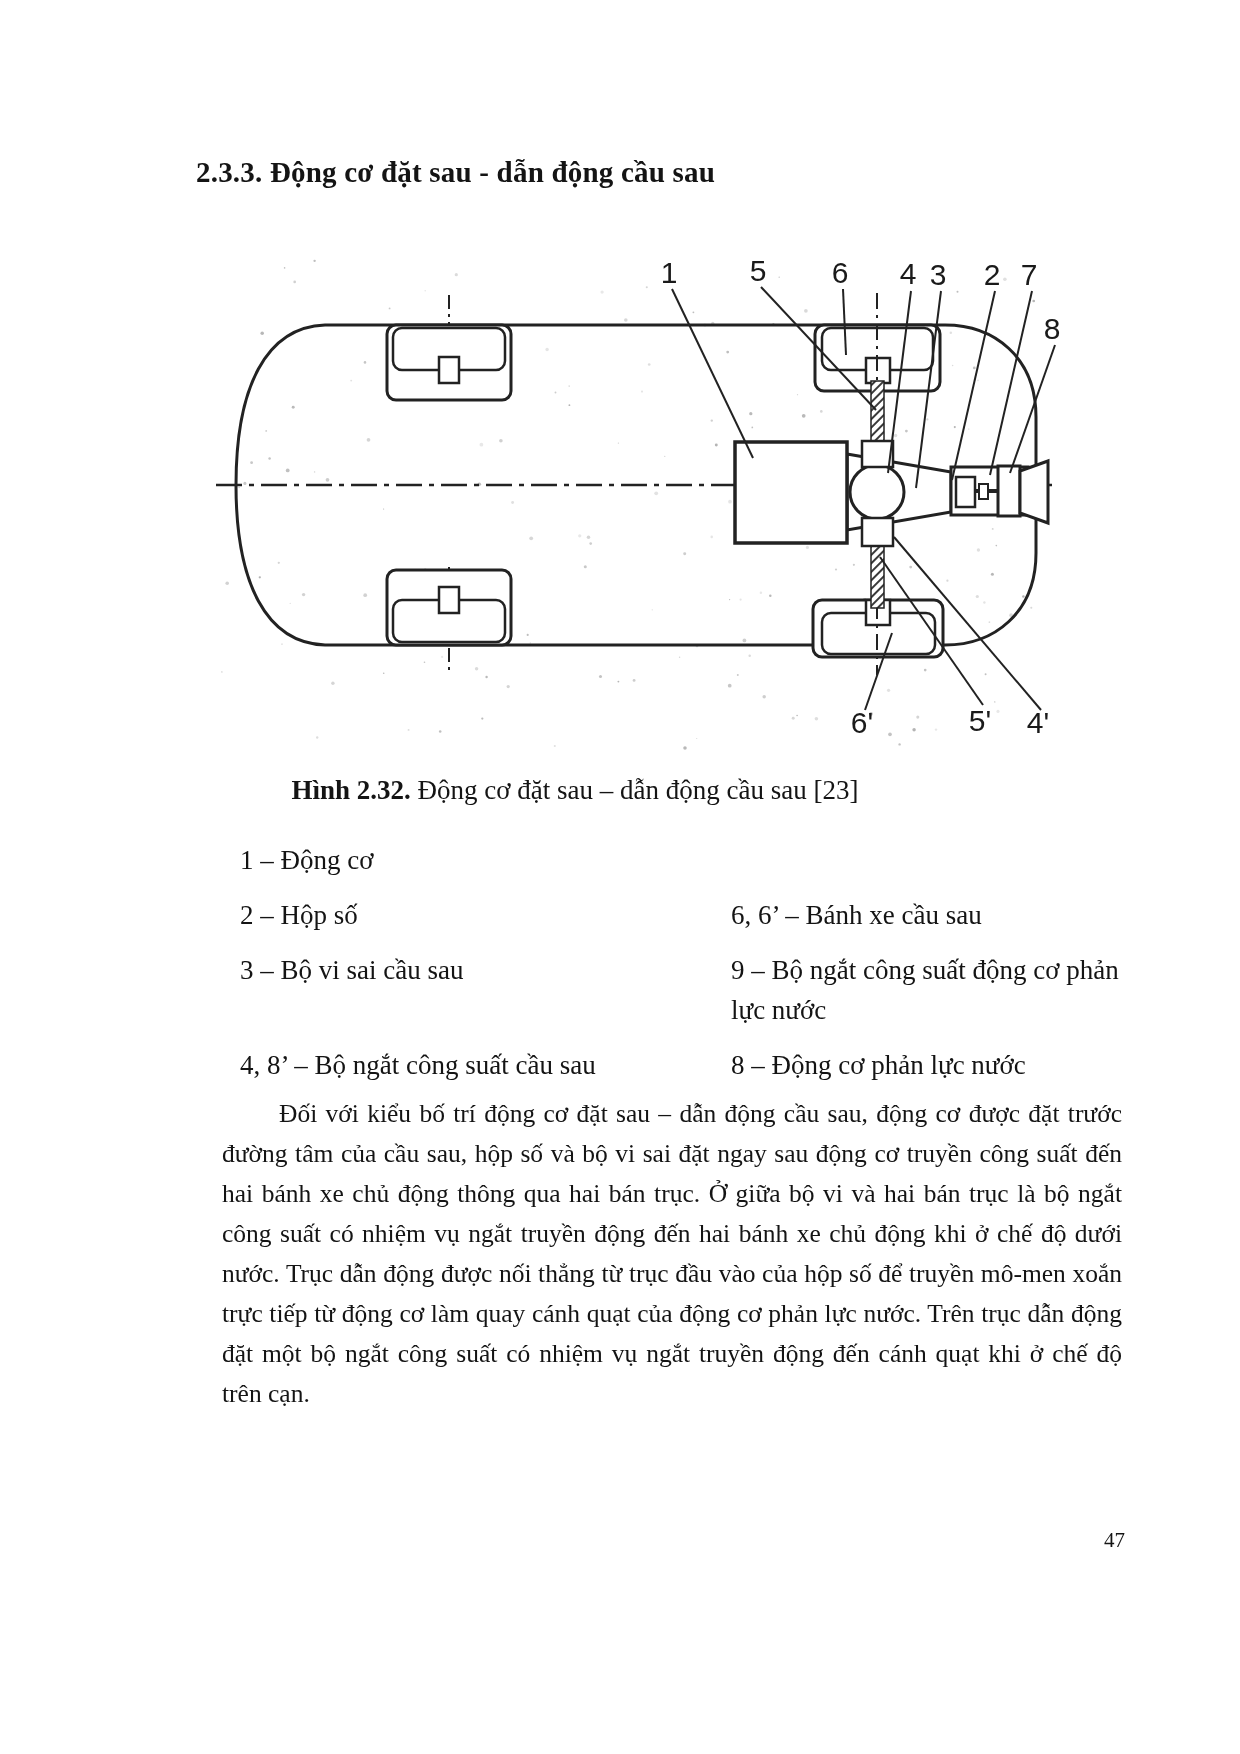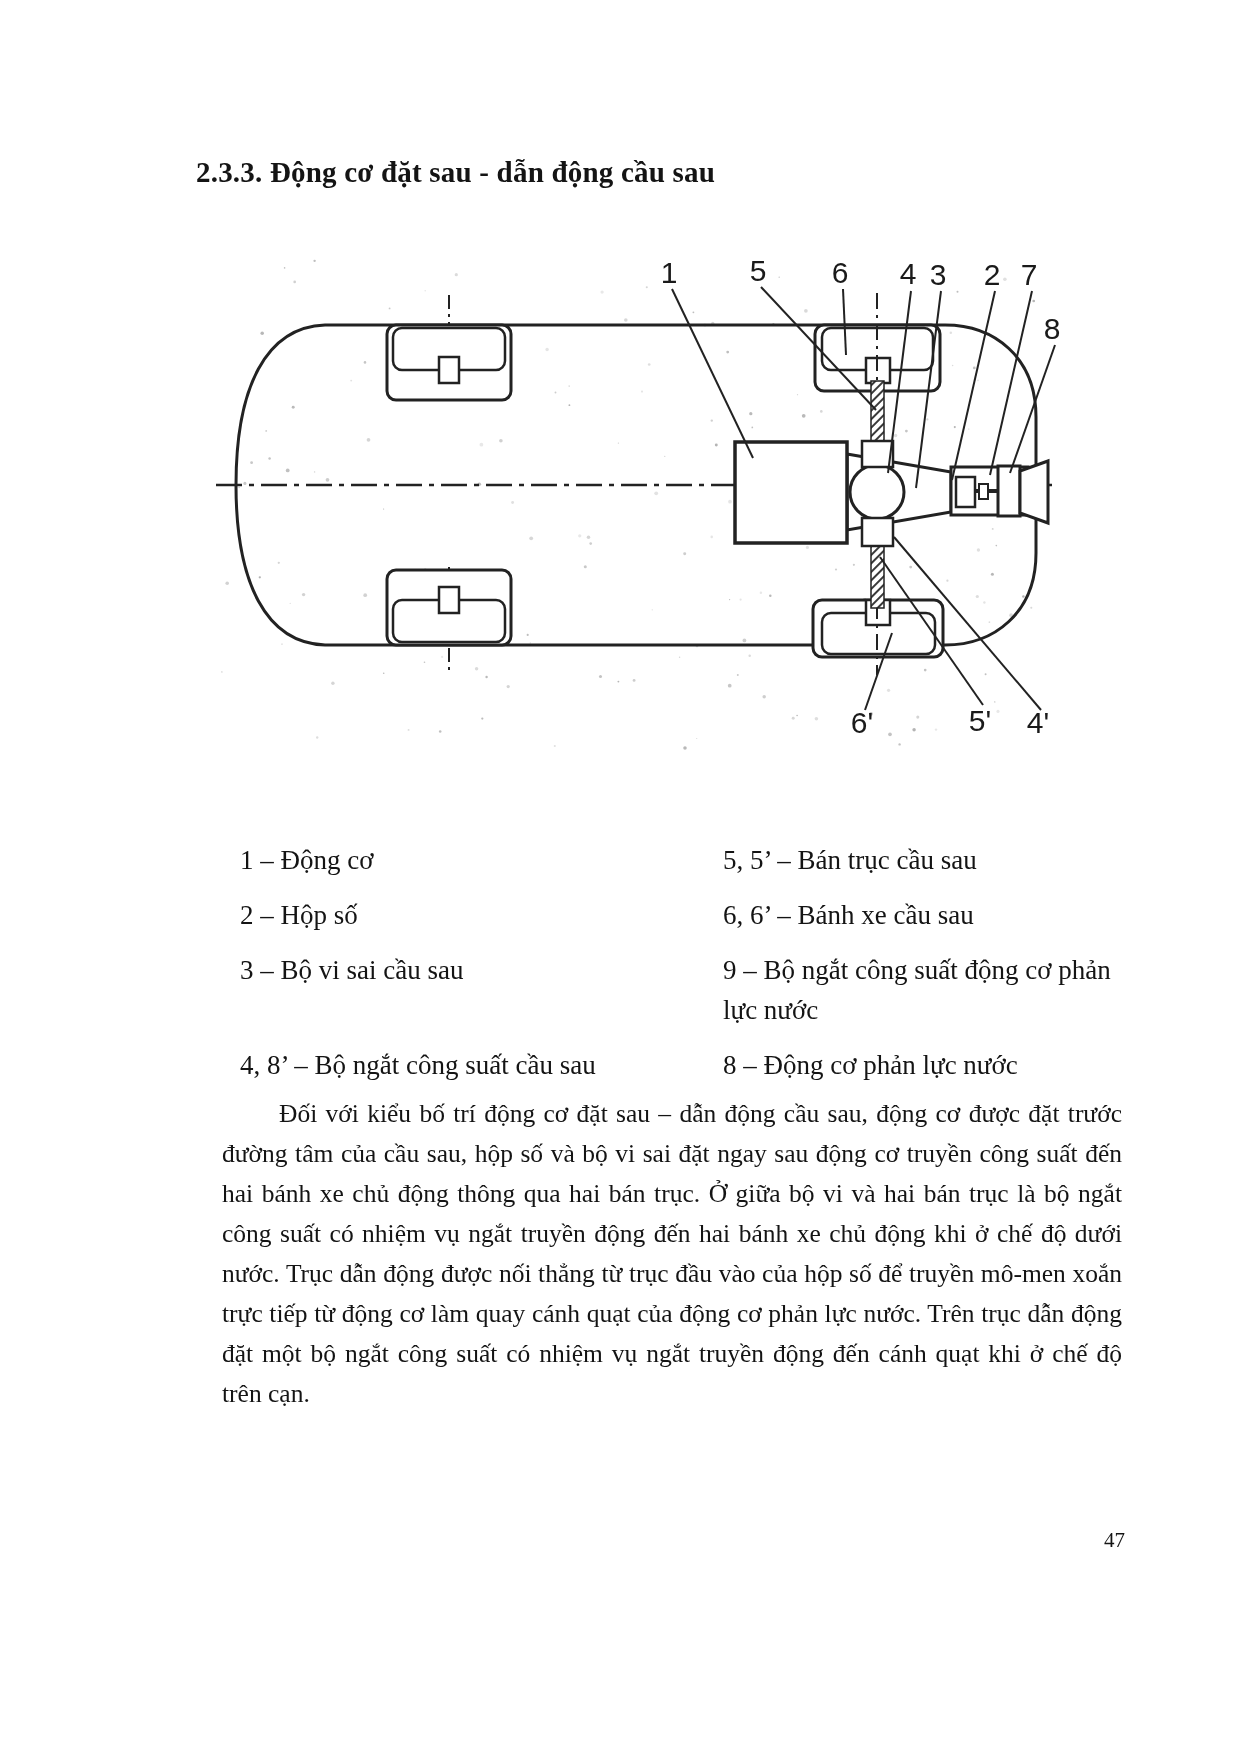--- a/index.html
+++ b/index.html
@@ -20,21 +20,21 @@
   .figure-wrap svg{display:block;}
   .caption{
     position:absolute;left:0;top:775px;width:1150px;
     text-align:center;font-size:27px;
   }
   .caption b{font-weight:bold;}
   .legend{
     position:absolute;left:240px;top:840px;width:880px;
     font-size:27px;line-height:40px;
   }
-  .legend-row{display:grid;grid-template-columns:483px 1fr;margin-bottom:15px;align-items:start;}
+  .legend-row{display:grid;grid-template-columns:483px 1fr;margin-bottom:15px;align-items:start;gap:8px;}
   .paragraphs{
     position:absolute;left:222px;top:1094px;width:900px;
     font-size:25.5px;line-height:40px;text-align:justify;
   }
   .paragraphs p{margin:0;text-indent:57px;}
   .paragraphs p + p{margin-top:16px;}
   .page-number{
     position:absolute;right:115px;top:1528px;font-size:21px;
   }
   text.dlabel{
@@ -307,25 +307,27 @@
         <text class="dlabel" x="782" y="80">2</text>
         <text class="dlabel" x="819" y="80">7</text>
         <text class="dlabel" x="842" y="134">8</text>
         <text class="dlabel" x="652" y="528">6'</text>
         <text class="dlabel" x="770" y="526">5'</text>
         <text class="dlabel" x="828" y="528">4'</text>
       </g>
     </svg>
   </div>
 
+  <div class="caption">
+    <b>Hình 2.32.</b><span> Động cơ đặt sau – dẫn động cầu sau [23]</span>
+  </div>
 
   <div class="legend">
     <div class="legend-row">
       <span>1 – Động cơ</span>
-      <span>5, 5’ – Bán trục cầu sau</span>
     </div>
     <div class="legend-row">
       <span>2 – Hộp số</span>
       <span>6, 6’ – Bánh xe cầu sau</span>
     </div>
     <div class="legend-row">
       <span>3 – Bộ vi sai cầu sau</span>
       <span>9 – Bộ ngắt công suất động cơ phản lực nước</span>
     </div>
     <div class="legend-row">

